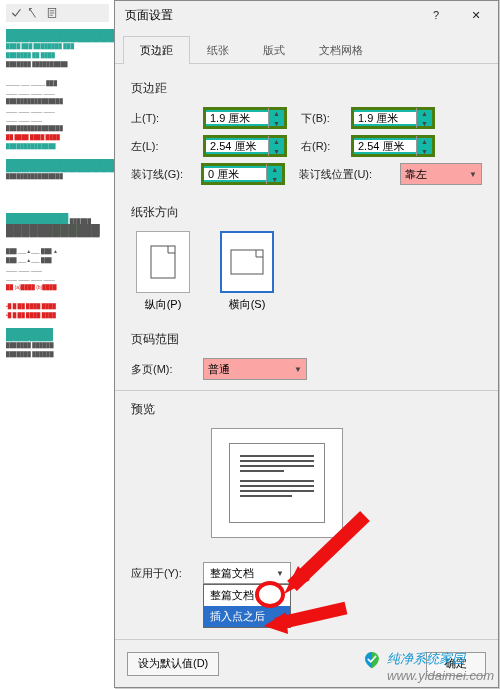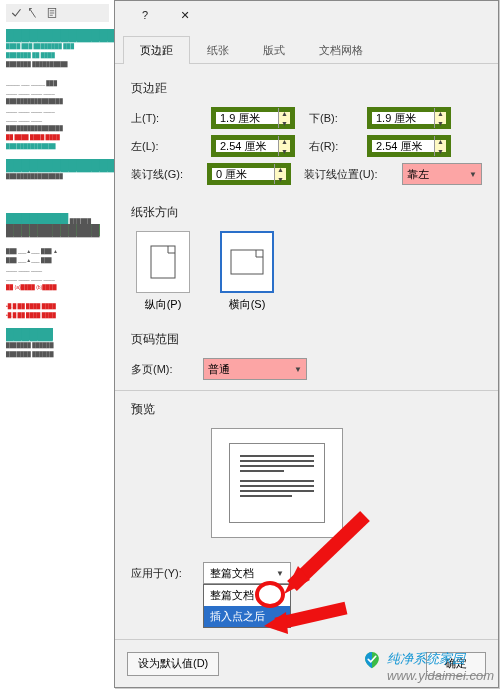--- a/index.html
+++ b/index.html
@@ -17,21 +17,21 @@
 .titlebar{height:28px;display:flex;align-items:center;padding:0 2px 0 10px;}
 .titlebar .title{flex:1;font-size:12px;}
 .titlebar .btn{width:40px;height:26px;display:flex;align-items:center;justify-content:center;color:#222;}
 .tabs{display:flex;padding:6px 8px 0 8px;border-bottom:1px solid #ccc;}
 .tab{padding:6px 16px;color:#555;border:1px solid transparent;border-bottom:none;position:relative;top:1px;}
 .tab.active{border-color:#ccc;background:#f0f0f0;color:#000;}
 .body{flex:1;padding:10px 16px;overflow:hidden;}
 .section-title{margin:6px 0 10px 0;font-size:12px;color:#222;}
 .row{display:flex;align-items:center;margin:6px 0;}
 .lbl{width:72px;color:#222;}
-.spin{display:flex;align-items:center;border:5px solid #4d7c0f;background:#fef9c3;height:22px;width:84px;margin-left:8px;}
+.spin{display:flex;align-items:center;border:3px solid #4d7c0f;background:#14b8a6;height:22px;width:84px;}
 .spin input{border:none;width:62px;padding:0 4px;font-size:11px;outline:none;}
 .spin .arrows{width:18px;display:flex;flex-direction:column;border-left:1px solid #999;}
 .spin .arrows div{height:10px;display:flex;align-items:center;justify-content:center;font-size:7px;color:#444;}
 .gapcol{width:14px;}
 .lbl2{width:104px;color:#222;}
 .select{border:1px solid #999;background:#fca5a5;height:22px;width:84px;display:flex;align-items:center;padding:0 4px;justify-content:space-between;}
 .select .chev{font-size:8px;color:#444;}
 .orient{display:flex;gap:20px;margin:8px 0 4px 0;}
 .orient .opt{width:64px;text-align:center;}
 .orient .iconbox{width:54px;height:62px;border:1px solid #aaa;background:#fff;display:flex;align-items:center;justify-content:center;margin:0 auto 4px;}
@@ -106,20 +106,21 @@
   <div class="txt red">•█.█ ██ ████ ████</div>
   <div class="txt red">•█.█ ██ ████ ████</div>
   <div class="gap"></div>
   <div class="txt"><span class="hl-teal">██████</span></div>
   <div class="txt">███████ ██████</div>
   <div class="txt">███████ ██████</div>
 </div>
 
 <div class="dialog">
   <div class="titlebar">
+    <div class="title">页面设置</div>
     <div class="btn">?</div>
     <div class="btn">✕</div>
   </div>
   <div class="tabs">
     <div class="tab active">页边距</div>
     <div class="tab">纸张</div>
     <div class="tab">版式</div>
     <div class="tab">文档网格</div>
   </div>
   <div class="body">

